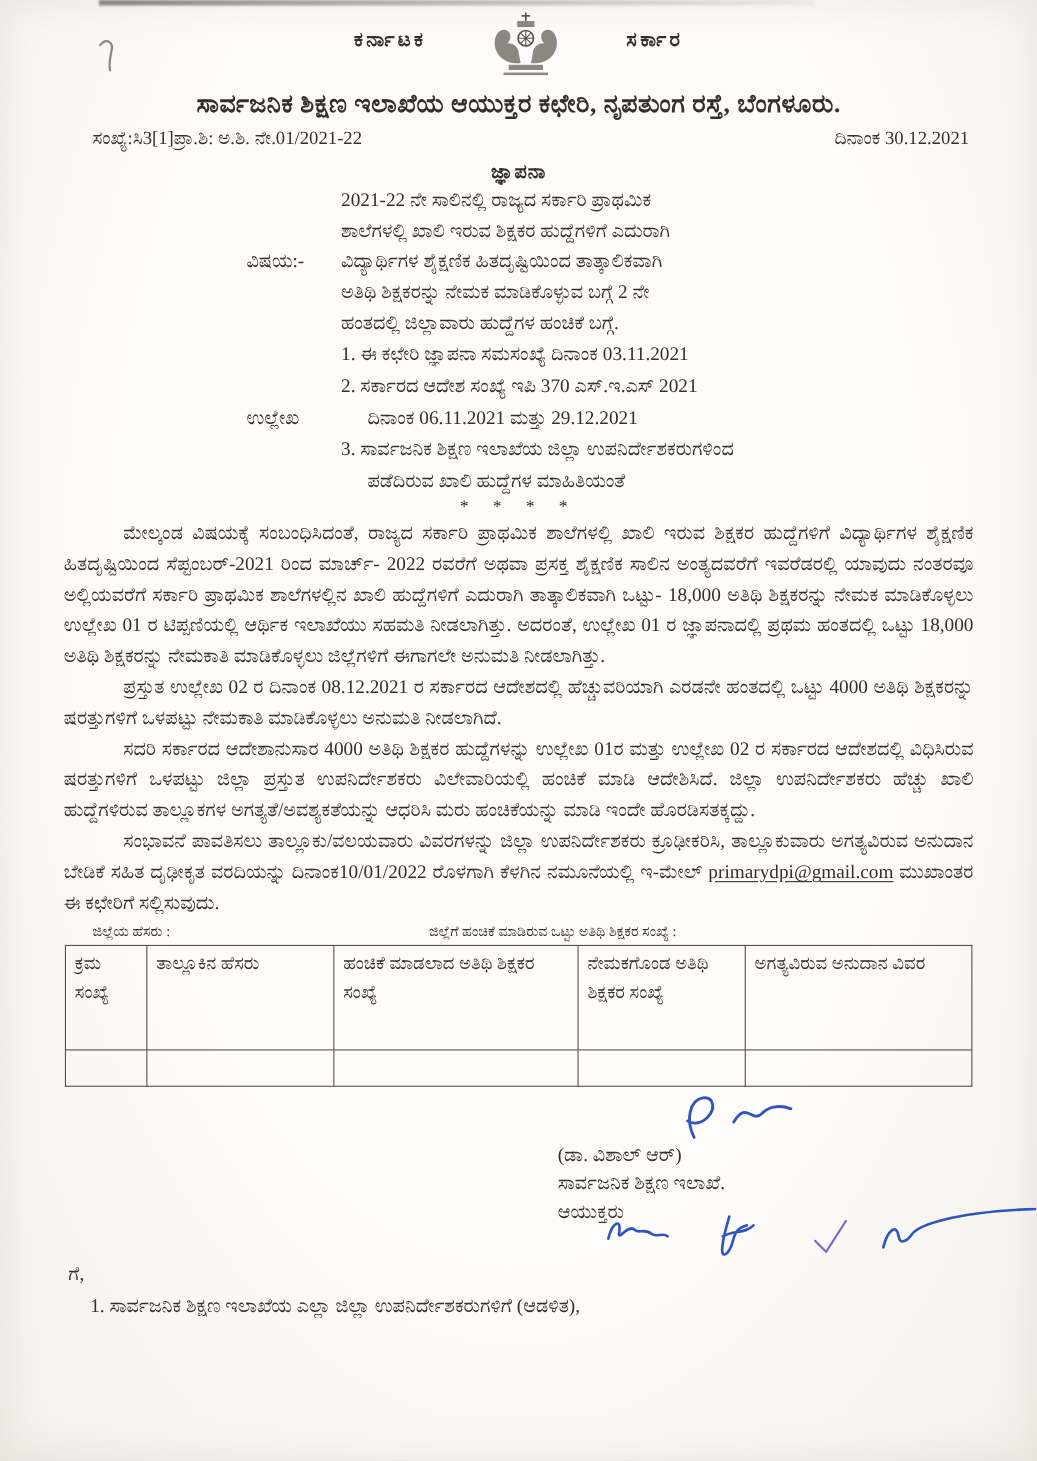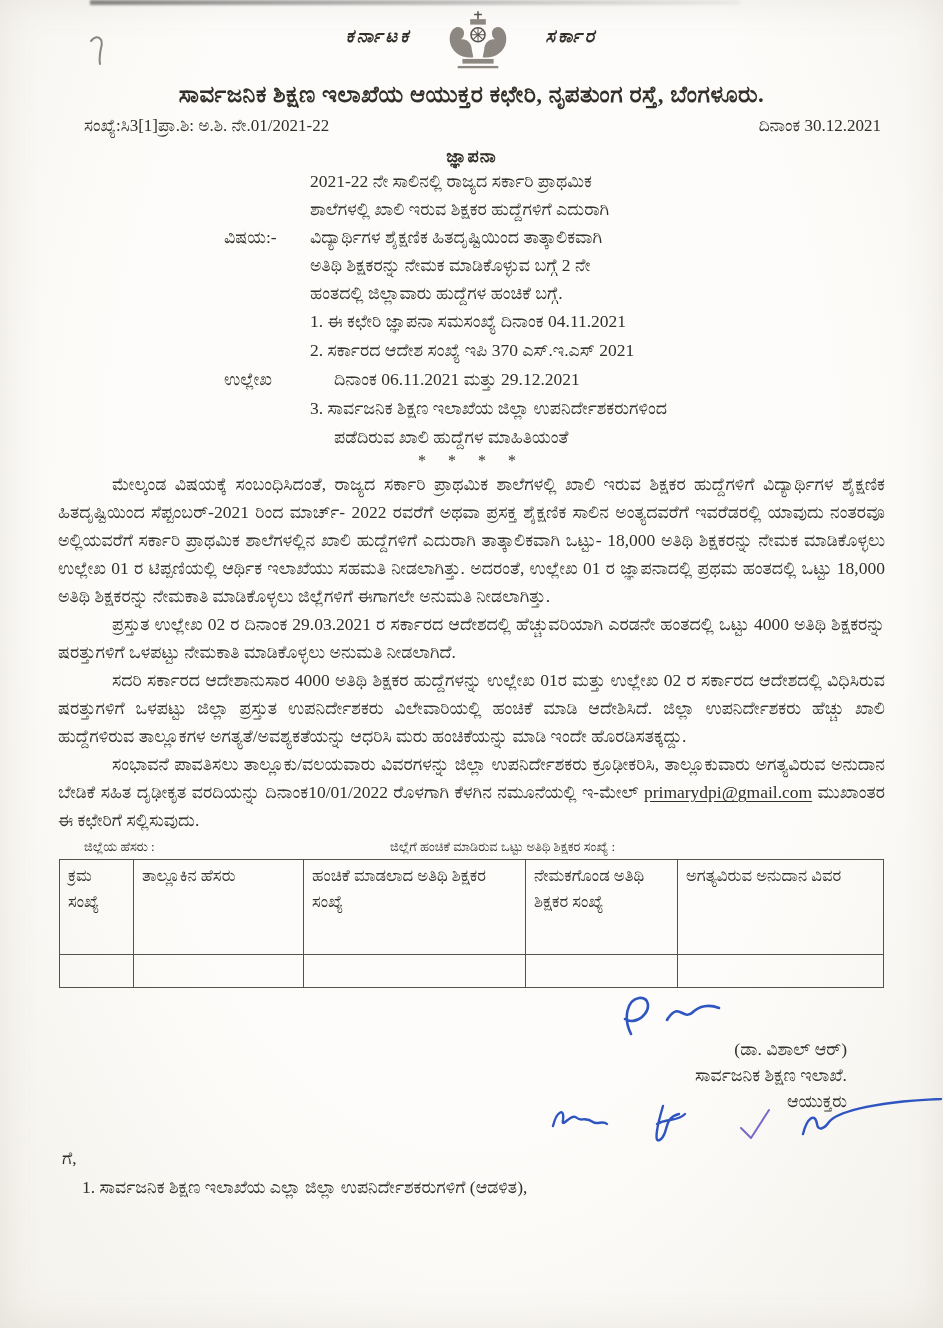--- a/index.html
+++ b/index.html
@@ -6,41 +6,41 @@
   .page{
     position:relative;width:943px;height:1328px;overflow:hidden;margin:0 auto;
     background:radial-gradient(ellipse at 50% 38%, #fdfcfa 55%, #f3f1ea 100%);
     font-family:"Liberation Serif","DejaVu Serif",serif;
     color:#33302a;
     box-shadow:inset 0 0 40px rgba(120,110,90,.12);
   }
   .smudge{position:absolute;top:0;left:90px;width:650px;height:5px;
     background:linear-gradient(90deg,rgba(30,30,30,.5),rgba(30,30,30,.04));filter:blur(1px);}
   .corner{position:absolute;left:88px;top:34px;}
-  .gov-row{display:flex;justify-content:center;align-items:center;gap:28px;padding-top:8px;font-style:italic;}
+  .gov-row{display:flex;justify-content:center;align-items:center;gap:52px;padding-top:8px;}
   .gov-text{font-size:18px;font-weight:bold;letter-spacing:3px;transform:translateY(-12px);}
   .office-title{text-align:center;font-weight:bold;font-size:23px;margin-top:-6px;letter-spacing:.5px;}
   .ref-row{display:flex;justify-content:space-between;margin:8px 62px 0 84px;font-size:17px;}
   .memo-title{text-align:center;font-weight:bold;font-size:17.5px;margin-top:10px;letter-spacing:1px;}
   .blk{display:flex;margin-left:224px;font-size:17.5px;align-items:center;}
   .blk-label{width:86px;flex:none;}
   .subject-lines div{line-height:28px;}
   .reference-lines div{line-height:29px;}
   .reference-lines .cont{margin-left:24px;}
   .stars{text-align:center;letter-spacing:9px;font-size:16px;margin-top:0px;}
   .para{font-size:17.5px;line-height:28px;text-align:justify;margin:0 58px;text-indent:54px;}
   .email{text-decoration:underline;text-underline-offset:3px;}
   .caption-row{display:flex;margin:5px 58px 4px 84px;font-size:13px;}
   .caption-row .left{width:306px;flex:none;}
   table{border-collapse:collapse;margin:0 auto;width:824px;table-layout:fixed;}
   th,td{border:1.6px solid #55514b;font-weight:normal;text-align:left;vertical-align:top;
     padding:3px 8px;font-size:16.5px;line-height:26px;}
   tr.hdr th{height:88px;}
   tr.empty td{height:26px;}
-  .sign-block{width:340px;margin:6px 96px 0 auto;text-align:right;font-size:17.5px;line-height:26px;}
+  .sign-block{width:340px;margin:6px 96px 0 auto;text-align:left;font-size:17.5px;line-height:26px;}
   .sign-block svg{display:block;margin:0 auto -2px;}
   .ink-row{margin:-16px 0 0 545px;display:block;}
   .footer{margin:0 0 0 62px;font-size:17.5px;}
   .footer .to{margin-bottom:8px;}
   .footer .item{margin-left:20px;}
 </style>
 </head>
 <body>
 
 <div class="page">
@@ -85,32 +85,32 @@
       <div>ಶಾಲೆಗಳಲ್ಲಿ ಖಾಲಿ ಇರುವ ಶಿಕ್ಷಕರ ಹುದ್ದೆಗಳಿಗೆ ಎದುರಾಗಿ</div>
       <div>ವಿದ್ಯಾರ್ಥಿಗಳ ಶೈಕ್ಷಣಿಕ ಹಿತದೃಷ್ಟಿಯಿಂದ ತಾತ್ಕಾಲಿಕವಾಗಿ</div>
       <div>ಅತಿಥಿ ಶಿಕ್ಷಕರನ್ನು ನೇಮಕ ಮಾಡಿಕೊಳ್ಳುವ ಬಗ್ಗೆ 2 ನೇ</div>
       <div>ಹಂತದಲ್ಲಿ ಜಿಲ್ಲಾವಾರು ಹುದ್ದೆಗಳ ಹಂಚಿಕೆ ಬಗ್ಗೆ.</div>
     </div>
   </div>
 
   <div class="blk">
     <span class="blk-label">ಉಲ್ಲೇಖ</span>
     <div class="reference-lines">
-      <div>1. ಈ ಕಛೇರಿ ಜ್ಞಾಪನಾ ಸಮಸಂಖ್ಯೆ ದಿನಾಂಕ 04.11.2021</div>
+      <div>1. ಈ ಕಛೇರಿ ಜ್ಞಾಪನಾ ಸಮಸಂಖ್ಯೆ ದಿನಾಂಕ 03.11.2021</div>
       <div>2. ಸರ್ಕಾರದ ಆದೇಶ ಸಂಖ್ಯೆ ಇಪಿ 370 ಎಸ್.ಇ.ಎಸ್ 2021</div>
       <div class="cont">ದಿನಾಂಕ 06.11.2021 ಮತ್ತು 29.12.2021</div>
       <div>3. ಸಾರ್ವಜನಿಕ ಶಿಕ್ಷಣ ಇಲಾಖೆಯ ಜಿಲ್ಲಾ ಉಪನಿರ್ದೇಶಕರುಗಳಿಂದ</div>
       <div class="cont">ಪಡೆದಿರುವ ಖಾಲಿ ಹುದ್ದೆಗಳ ಮಾಹಿತಿಯಂತೆ</div>
     </div>
   </div>
 
   <div class="stars">* * * *</div>
 
   <p class="para">ಮೇಲ್ಕಂಡ ವಿಷಯಕ್ಕೆ ಸಂಬಂಧಿಸಿದಂತೆ, ರಾಜ್ಯದ ಸರ್ಕಾರಿ ಪ್ರಾಥಮಿಕ ಶಾಲೆಗಳಲ್ಲಿ ಖಾಲಿ ಇರುವ ಶಿಕ್ಷಕರ ಹುದ್ದೆಗಳಿಗೆ ವಿದ್ಯಾರ್ಥಿಗಳ ಶೈಕ್ಷಣಿಕ ಹಿತದೃಷ್ಟಿಯಿಂದ ಸೆಪ್ಟಂಬರ್-2021 ರಿಂದ ಮಾರ್ಚ್- 2022 ರವರೆಗೆ ಅಥವಾ ಪ್ರಸಕ್ತ ಶೈಕ್ಷಣಿಕ ಸಾಲಿನ ಅಂತ್ಯದವರೆಗೆ ಇವರೆಡರಲ್ಲಿ ಯಾವುದು ನಂತರವೂ ಅಲ್ಲಿಯವರೆಗೆ ಸರ್ಕಾರಿ ಪ್ರಾಥಮಿಕ ಶಾಲೆಗಳಲ್ಲಿನ ಖಾಲಿ ಹುದ್ದೆಗಳಿಗೆ ಎದುರಾಗಿ ತಾತ್ಕಾಲಿಕವಾಗಿ ಒಟ್ಟು- 18,000 ಅತಿಥಿ ಶಿಕ್ಷಕರನ್ನು ನೇಮಕ ಮಾಡಿಕೊಳ್ಳಲು ಉಲ್ಲೇಖ 01 ರ ಟಿಪ್ಪಣಿಯಲ್ಲಿ ಆರ್ಥಿಕ ಇಲಾಖೆಯು ಸಹಮತಿ ನೀಡಲಾಗಿತ್ತು. ಅದರಂತೆ, ಉಲ್ಲೇಖ 01 ರ ಜ್ಞಾಪನಾದಲ್ಲಿ ಪ್ರಥಮ ಹಂತದಲ್ಲಿ ಒಟ್ಟು 18,000 ಅತಿಥಿ ಶಿಕ್ಷಕರನ್ನು ನೇಮಕಾತಿ ಮಾಡಿಕೊಳ್ಳಲು ಜಿಲ್ಲೆಗಳಿಗೆ ಈಗಾಗಲೇ ಅನುಮತಿ ನೀಡಲಾಗಿತ್ತು.</p>
-  <p class="para">ಪ್ರಸ್ತುತ ಉಲ್ಲೇಖ 02 ರ ದಿನಾಂಕ 29.03.2021 ರ ಸರ್ಕಾರದ ಆದೇಶದಲ್ಲಿ ಹೆಚ್ಚುವರಿಯಾಗಿ ಎರಡನೇ ಹಂತದಲ್ಲಿ ಒಟ್ಟು 4000 ಅತಿಥಿ ಶಿಕ್ಷಕರನ್ನು ಷರತ್ತುಗಳಿಗೆ ಒಳಪಟ್ಟು ನೇಮಕಾತಿ ಮಾಡಿಕೊಳ್ಳಲು ಅನುಮತಿ ನೀಡಲಾಗಿದೆ.</p>
+  <p class="para">ಪ್ರಸ್ತುತ ಉಲ್ಲೇಖ 02 ರ ದಿನಾಂಕ 08.12.2021 ರ ಸರ್ಕಾರದ ಆದೇಶದಲ್ಲಿ ಹೆಚ್ಚುವರಿಯಾಗಿ ಎರಡನೇ ಹಂತದಲ್ಲಿ ಒಟ್ಟು 4000 ಅತಿಥಿ ಶಿಕ್ಷಕರನ್ನು ಷರತ್ತುಗಳಿಗೆ ಒಳಪಟ್ಟು ನೇಮಕಾತಿ ಮಾಡಿಕೊಳ್ಳಲು ಅನುಮತಿ ನೀಡಲಾಗಿದೆ.</p>
   <p class="para">ಸದರಿ ಸರ್ಕಾರದ ಆದೇಶಾನುಸಾರ 4000 ಅತಿಥಿ ಶಿಕ್ಷಕರ ಹುದ್ದೆಗಳನ್ನು ಉಲ್ಲೇಖ 01ರ ಮತ್ತು ಉಲ್ಲೇಖ 02 ರ ಸರ್ಕಾರದ ಆದೇಶದಲ್ಲಿ ವಿಧಿಸಿರುವ ಷರತ್ತುಗಳಿಗೆ ಒಳಪಟ್ಟು ಜಿಲ್ಲಾ ಪ್ರಸ್ತುತ ಉಪನಿರ್ದೇಶಕರು ವಿಲೇವಾರಿಯಲ್ಲಿ ಹಂಚಿಕೆ ಮಾಡಿ ಆದೇಶಿಸಿದೆ. ಜಿಲ್ಲಾ ಉಪನಿರ್ದೇಶಕರು ಹೆಚ್ಚು ಖಾಲಿ ಹುದ್ದೆಗಳಿರುವ ತಾಲ್ಲೂಕಗಳ ಅಗತ್ಯತೆ/ಅವಶ್ಯಕತೆಯನ್ನು ಆಧರಿಸಿ ಮರು ಹಂಚಿಕೆಯನ್ನು ಮಾಡಿ ಇಂದೇ ಹೊರಡಿಸತಕ್ಕದ್ದು.</p>
   <p class="para">
     <span>ಸಂಭಾವನೆ ಪಾವತಿಸಲು ತಾಲ್ಲೂಕು/ವಲಯವಾರು ವಿವರಗಳನ್ನು ಜಿಲ್ಲಾ ಉಪನಿರ್ದೇಶಕರು ಕ್ರೂಢೀಕರಿಸಿ, ತಾಲ್ಲೂಕುವಾರು ಅಗತ್ಯವಿರುವ ಅನುದಾನ ಬೇಡಿಕೆ ಸಹಿತ ದೃಢೀಕೃತ ವರದಿಯನ್ನು ದಿನಾಂಕ10/01/2022 ರೊಳಗಾಗಿ ಕೆಳಗಿನ ನಮೂನೆಯಲ್ಲಿ ಇ-ಮೇಲ್ </span><span class="email">primarydpi@gmail.com</span><span> ಮುಖಾಂತರ ಈ ಕಛೇರಿಗೆ ಸಲ್ಲಿಸುವುದು.</span>
   </p>
 
   <div class="caption-row">
     <span class="left">ಜಿಲ್ಲೆಯ ಹೆಸರು :</span>
     <span>ಜಿಲ್ಲೆಗೆ ಹಂಚಿಕೆ ಮಾಡಿರುವ ಒಟ್ಟು ಅತಿಥಿ ಶಿಕ್ಷಕರ ಸಂಖ್ಯೆ :</span>
   </div>
 

